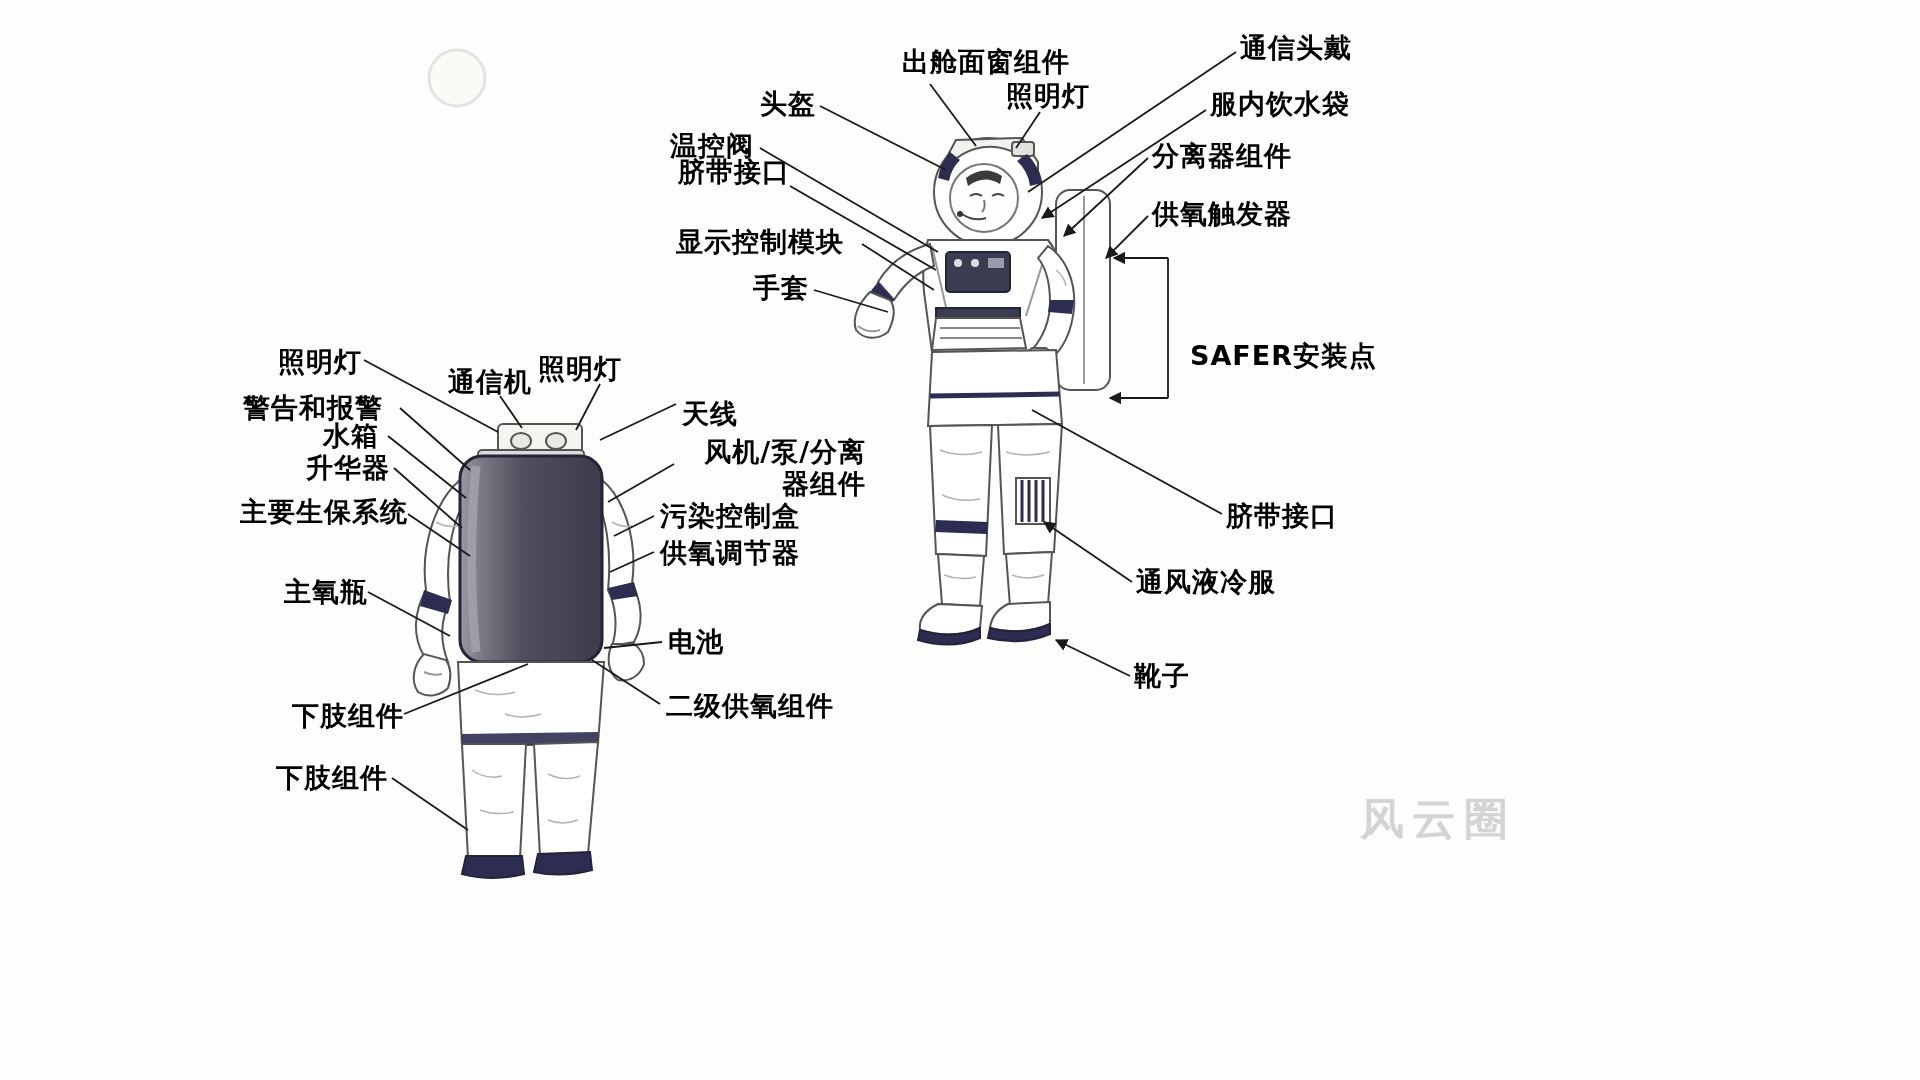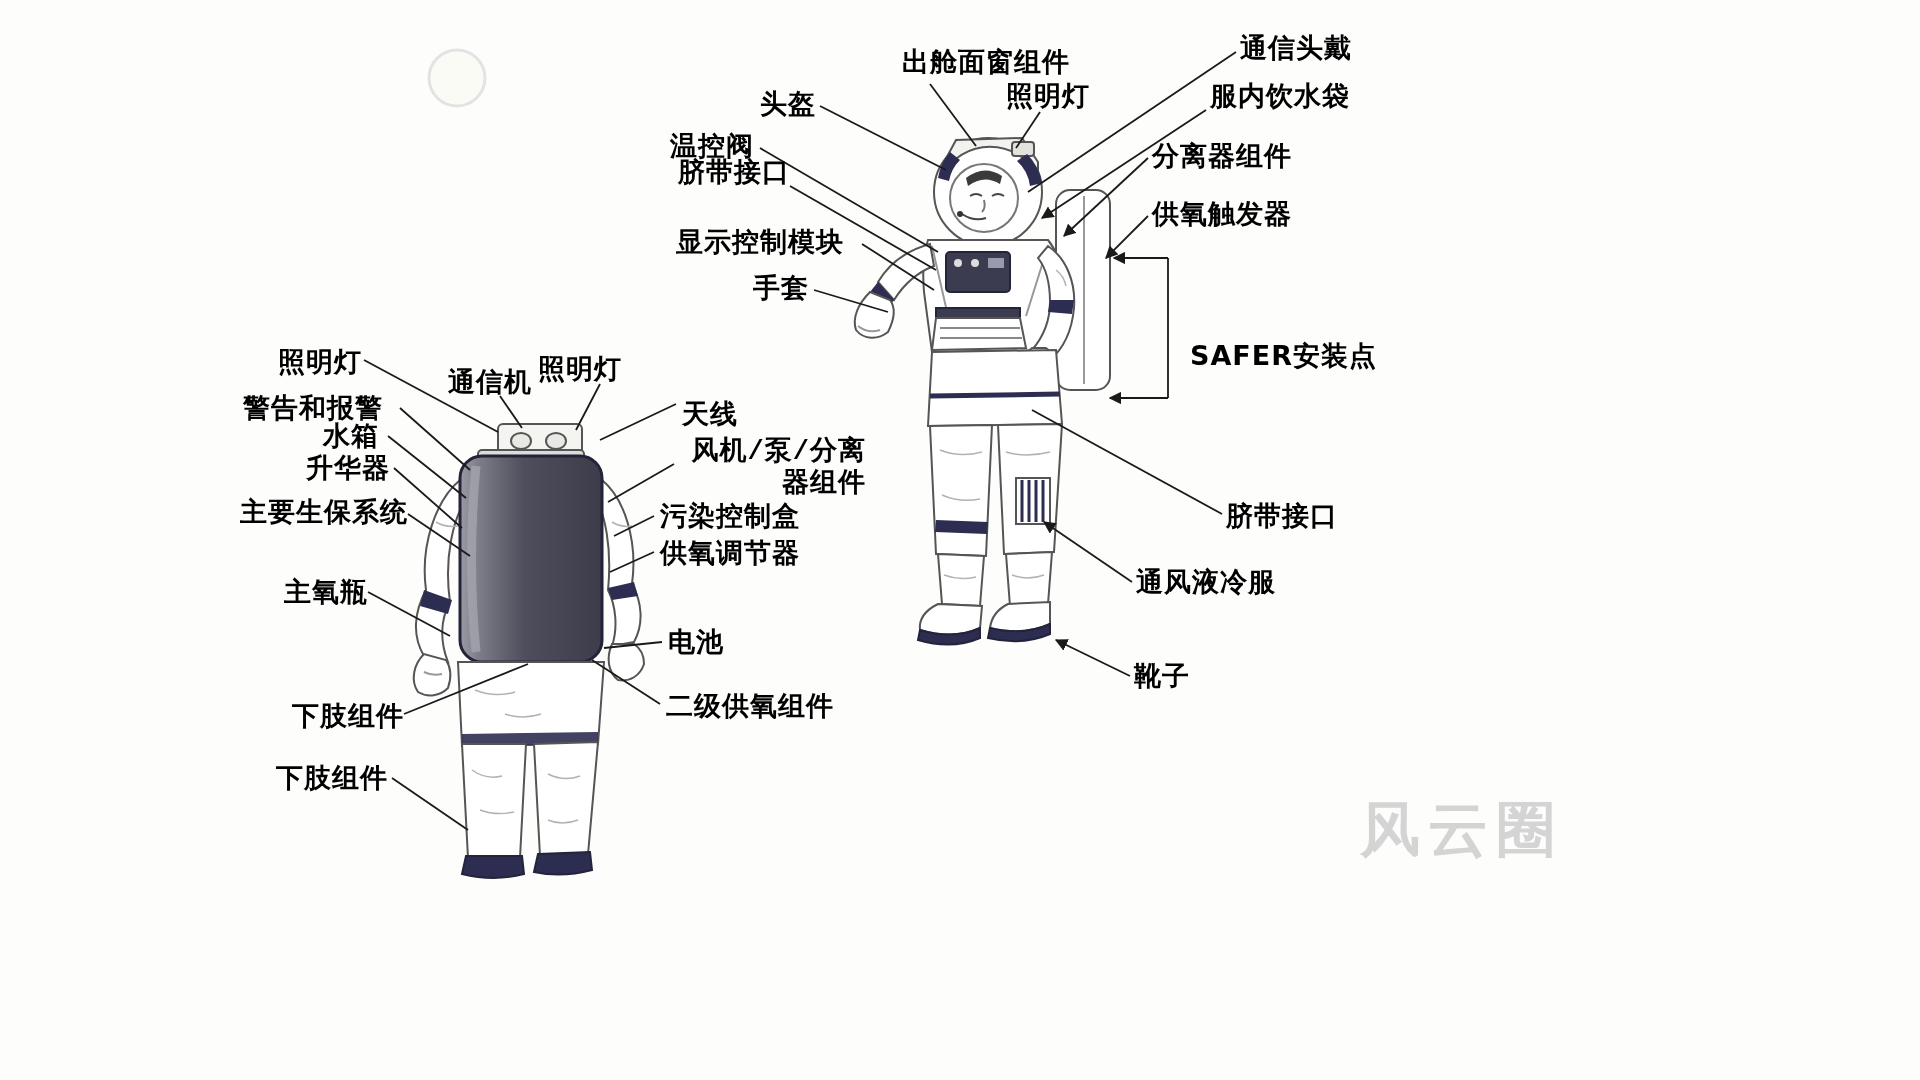--- a/index.html
+++ b/index.html
@@ -13,25 +13,25 @@
   .lbl{
     position:absolute;
     font-size:27px;
     font-weight:600;
     color:#000000;
     letter-spacing:1px;
     white-space:nowrap;
     line-height:1.2;
     text-align:right;
   }
-  .lbl.wrap{white-space:normal;width:186px;word-break:break-all;font-family:Liberation Mono, monospace;}
+  .lbl.wrap{white-space:normal;width:186px;word-break:break-all;}
   .watermark{
     position:absolute;
     left:1360px;top:790px;
-    font-size:60px;
+    font-size:44px;
     font-weight:700;
     letter-spacing:8px;
     color:#cbcbcb;
     opacity:.8;
   }
 </style>
 </head>
 <body>
 
 <div id="stage">
@@ -221,21 +221,21 @@
   <div class="lbl" style="left:666px;top:690px">二级供氧组件</div>
 
   <div class="lbl" style="left:902px;top:46px">出舱面窗组件</div>
   <div class="lbl" style="left:1006px;top:80px">照明灯</div>
   <div class="lbl" style="left:760px;top:88px">头盔</div>
   <div class="lbl" style="left:670px;top:130px">温控阀</div>
   <div class="lbl" style="left:678px;top:156px">脐带接口</div>
   <div class="lbl" style="left:676px;top:226px">显示控制模块</div>
   <div class="lbl" style="left:753px;top:272px">手套</div>
   <div class="lbl" style="left:1240px;top:32px">通信头戴</div>
-  <div class="lbl" style="left:1210px;top:80px">服内饮水袋</div>
+  <div class="lbl" style="left:1210px;top:88px">服内饮水袋</div>
   <div class="lbl" style="left:1152px;top:140px">分离器组件</div>
   <div class="lbl" style="left:1152px;top:198px">供氧触发器</div>
   <div class="lbl" style="left:1190px;top:340px">SAFER安装点</div>
   <div class="lbl" style="left:1226px;top:500px">脐带接口</div>
   <div class="lbl" style="left:1136px;top:566px">通风液冷服</div>
   <div class="lbl" style="left:1134px;top:660px">靴子</div>
 
   <div class="watermark">风云圈</div>
 
 </div>

